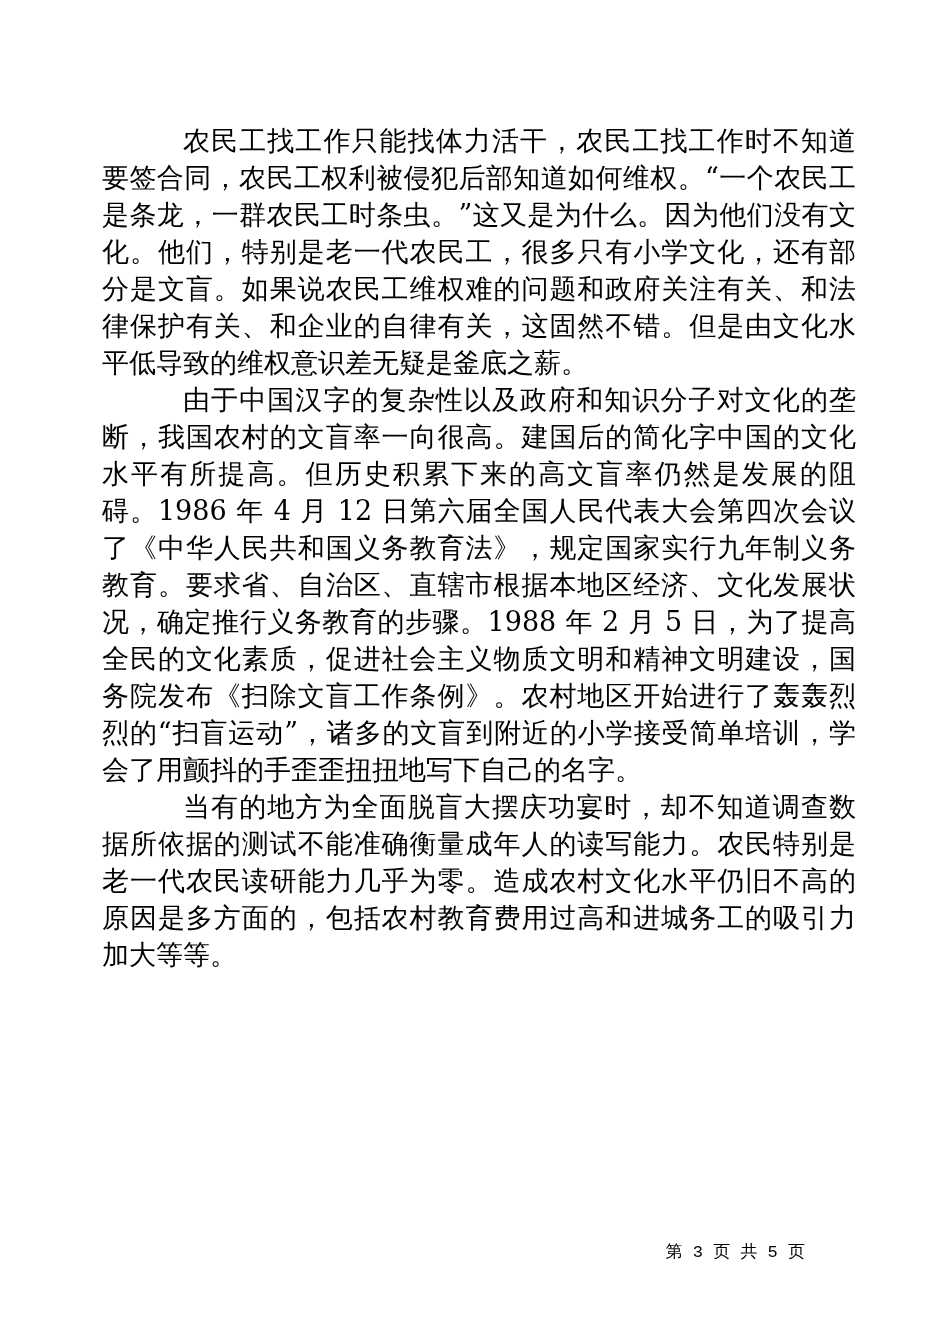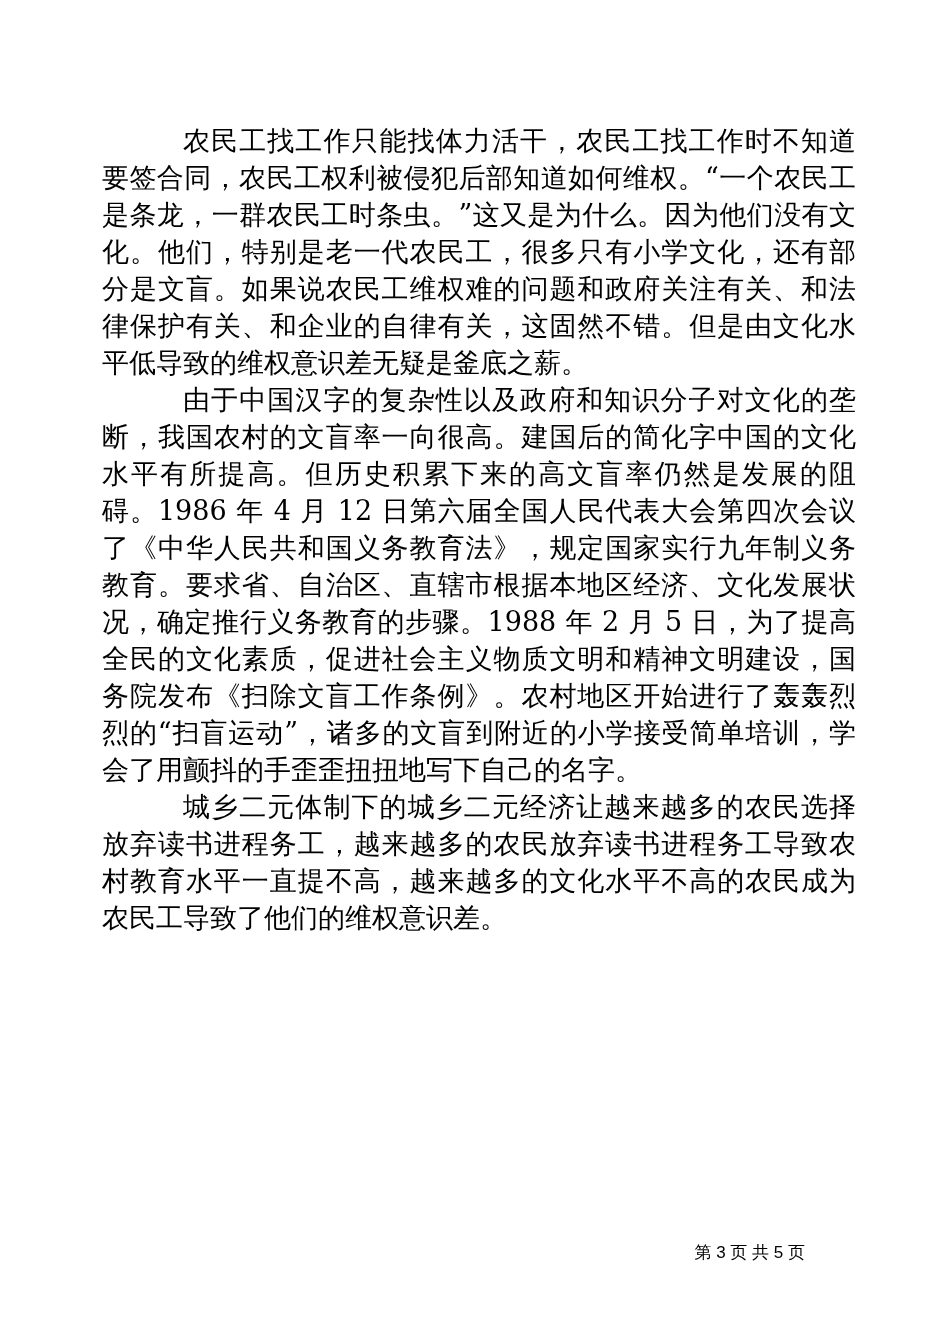--- a/index.html
+++ b/index.html
@@ -30,33 +30,33 @@
   .doc-body p {
     margin: 0;
     padding: 0;
     text-indent: 81px;
     word-break: break-all;
   }
   .page-footer {
     position: absolute;
     top: 1243px;
     right: 145px;
-    font-family: Liberation Sans, sans-serif;
+    font-family: Liberation Mono, monospace;
     font-size: 17px;
     line-height: 20px;
     color: #000000;
     white-space: nowrap;
   }
 </style>
 </head>
 <body>
 
 <div class="page">
 
   <div class="doc-body">
     <p>农民工找工作只能找体力活干，农民工找工作时不知道要签合同，农民工权利被侵犯后部知道如何维权。“一个农民工是条龙，一群农民工时条虫。”这又是为什么。因为他们没有文化。他们，特别是老一代农民工，很多只有小学文化，还有部分是文盲。如果说农民工维权难的问题和政府关注有关、和法律保护有关、和企业的自律有关，这固然不错。但是由文化水平低导致的维权意识差无疑是釜底之薪。</p>
     <p>由于中国汉字的复杂性以及政府和知识分子对文化的垄断，我国农村的文盲率一向很高。建国后的简化字中国的文化水平有所提高。但历史积累下来的高文盲率仍然是发展的阻碍。1986 年 4 月 12 日第六届全国人民代表大会第四次会议了《中华人民共和国义务教育法》，规定国家实行九年制义务教育。要求省、自治区、直辖市根据本地区经济、文化发展状况，确定推行义务教育的步骤。1988 年 2 月 5 日，为了提高全民的文化素质，促进社会主义物质文明和精神文明建设，国务院发布《扫除文盲工作条例》。农村地区开始进行了轰轰烈烈的“扫盲运动”，诸多的文盲到附近的小学接受简单培训，学会了用颤抖的手歪歪扭扭地写下自己的名字。</p>
-    <p>城乡二元体制下的城乡二元经济让越来越多的农民选择放弃读书进程务工，越来越多的农民放弃读书进程务工导致农村教育水平一直提不高，越来越多的文化水平不高的农民成为农民工导致了他们的维权意识差。</p>
+    <p>当有的地方为全面脱盲大摆庆功宴时，却不知道调查数据所依据的测试不能准确衡量成年人的读写能力。农民特别是老一代农民读研能力几乎为零。造成农村文化水平仍旧不高的原因是多方面的，包括农村教育费用过高和进城务工的吸引力加大等等。</p>
   </div>
 
   <div class="page-footer">第 3 页 共 5 页</div>
 
 </div>
 
 </body></html>

